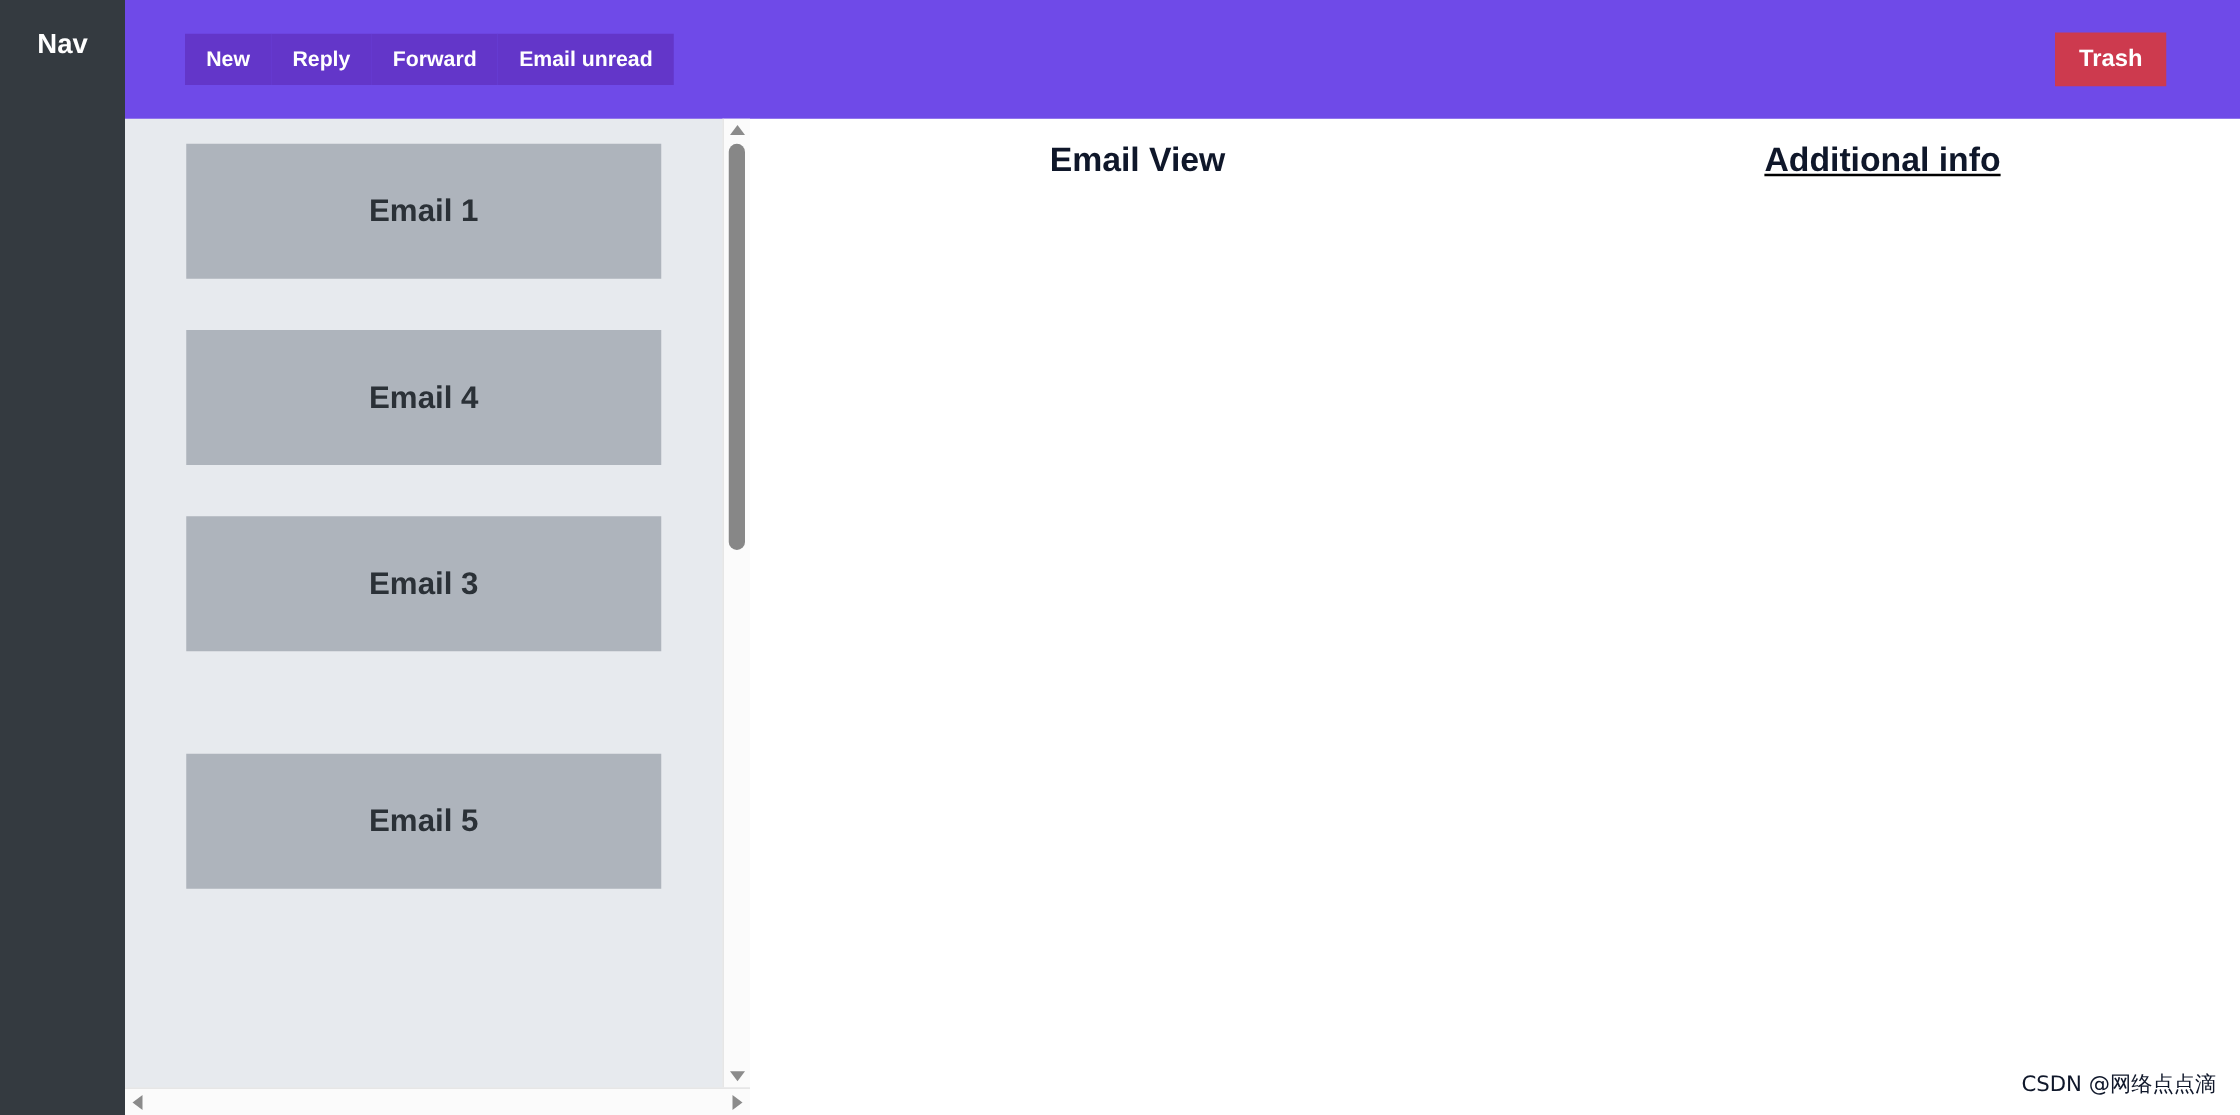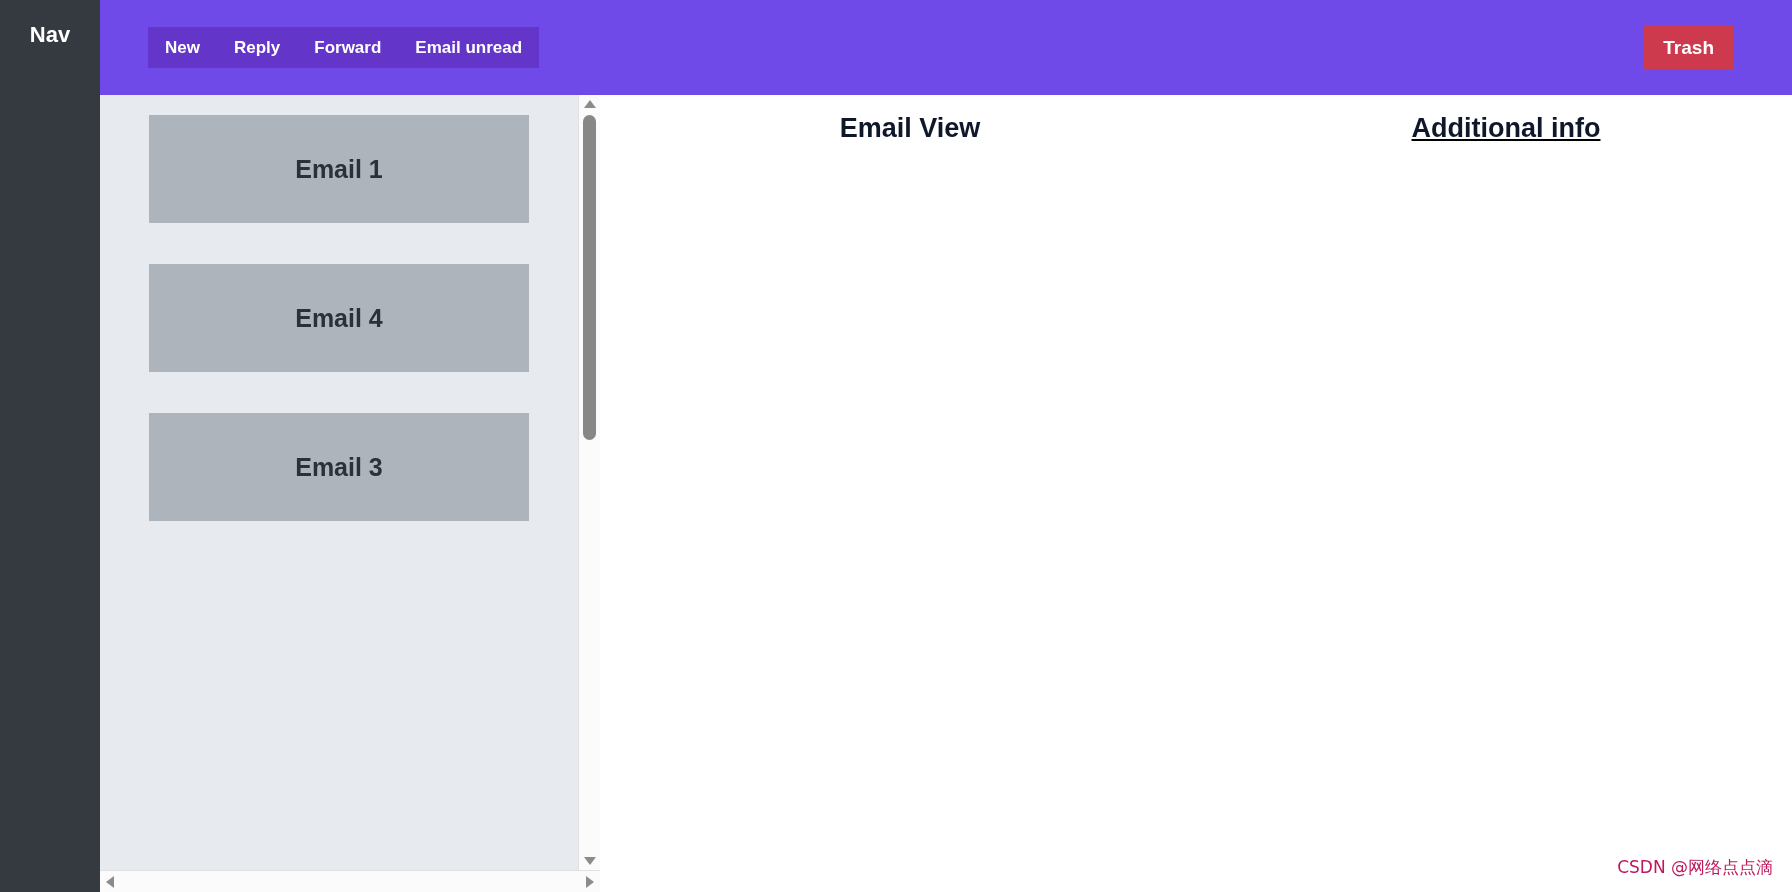--- a/index.html
+++ b/index.html
@@ -238,21 +238,21 @@
     font-weight: bold;
     color: #0f172a;
     margin-top: 18px;
   }
 
   
   #watermark {
     position: absolute;
     right: 19px;
     bottom: 13px;
-    color: #be185d;
+    color: #0f172a;
     font-size: 17px;
     font-family: "DejaVu Sans", sans-serif;
     z-index: 9;
     user-select: none;
     margin-left: 18px;
   }
 </style>
 </head>
 <body>
 
@@ -275,20 +275,21 @@
 <div id="email-list-panel">
   <div id="email-list-inner">
     <div class="email-top-gap"></div>
     <div class="email-item">Email 1</div>
     <div class="email-gap"></div>
     <div class="email-item">Email 4</div>
     <div class="email-gap"></div>
     <div class="email-item">Email 3</div>
     <div class="email-gap"></div>
     <div class="email-gap"></div>
+    <div class="email-item">Email 5</div>
   </div>
 </div>
 
 <div id="vscrollbar">
   <div id="vscroll-up">
     <span class="arrow-up"></span>
   </div>
   <div id="vscroll-thumb"></div>
   <div id="vscroll-down">
     <span class="arrow-down"></span>

